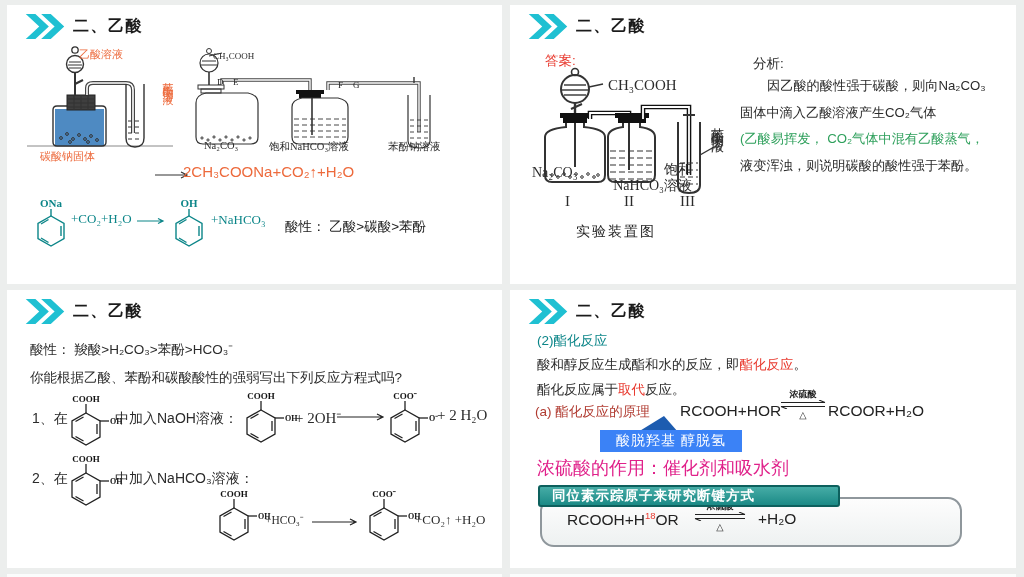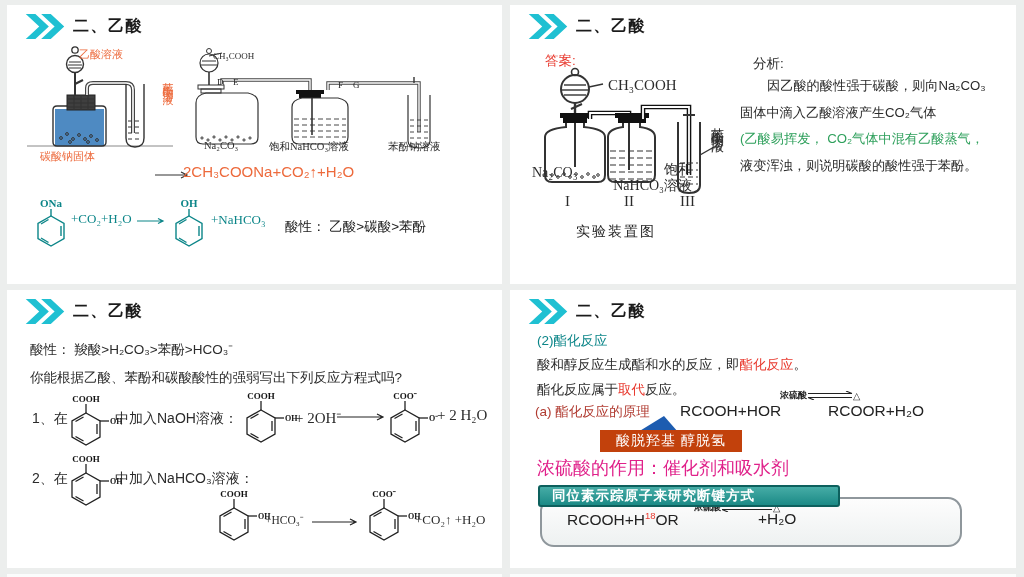--- a/index.html
+++ b/index.html
@@ -29,25 +29,25 @@
   
   .ring .hex{fill:none;stroke:#222;stroke-width:1.3}
   .ring line{stroke:#222;stroke-width:1.3}
   .ring .rt{font:bold 9px "Liberation Serif",serif;fill:#111}
   .ring .rs{font:bold 8px "Liberation Serif",serif;fill:#111}
   .tring .hex{fill:none;stroke:#0b8588;stroke-width:1.4}
   .tring line{stroke:#0b8588;stroke-width:1.4}
   .tring .rt{font:bold 11px "Liberation Serif",serif;fill:#0b8588}
   
   .app path,.app line,.app circle,.app rect.glass{stroke:#333;fill:none}
-  .equil{position:absolute;display:flex;flex-direction:row;align-items:center;line-height:1;z-index:4}
+  .equil{position:absolute;display:flex;flex-direction:column;align-items:center;line-height:1;z-index:4}
   .equil .cat{font-size:9px;font-weight:bold;color:#222}
   .equil .delta{font-size:9.5px;color:#222;margin-top:1px}
   .equil svg{display:block;margin-top:1px}
-  .callout{position:absolute;background:#c2410c;color:#fff;font-size:14px;padding:2px 16px;z-index:3;letter-spacing:1px}
+  .callout{position:absolute;background:#3b82f6;color:#fff;font-size:14px;padding:2px 16px;z-index:3;letter-spacing:1px}
   .banner{position:absolute;left:28px;top:195px;width:302px;height:22px;box-sizing:border-box;
           background:linear-gradient(180deg,#46aca6,#1b8a86);border:2px solid #0d605d;border-radius:3px;
           color:#fff;font-size:13.5px;font-weight:bold;line-height:17px;padding-left:12px;z-index:5;letter-spacing:1px}
   .bigbox{position:absolute;left:30px;top:207px;width:422px;height:50px;box-sizing:border-box;
           background:linear-gradient(180deg,#fdfdfd,#eef1f1);border:2px solid #8f979c;border-radius:14px;z-index:2}
 </style>
 </head>
 <body>
 
 <div class="slide" id="s1">

